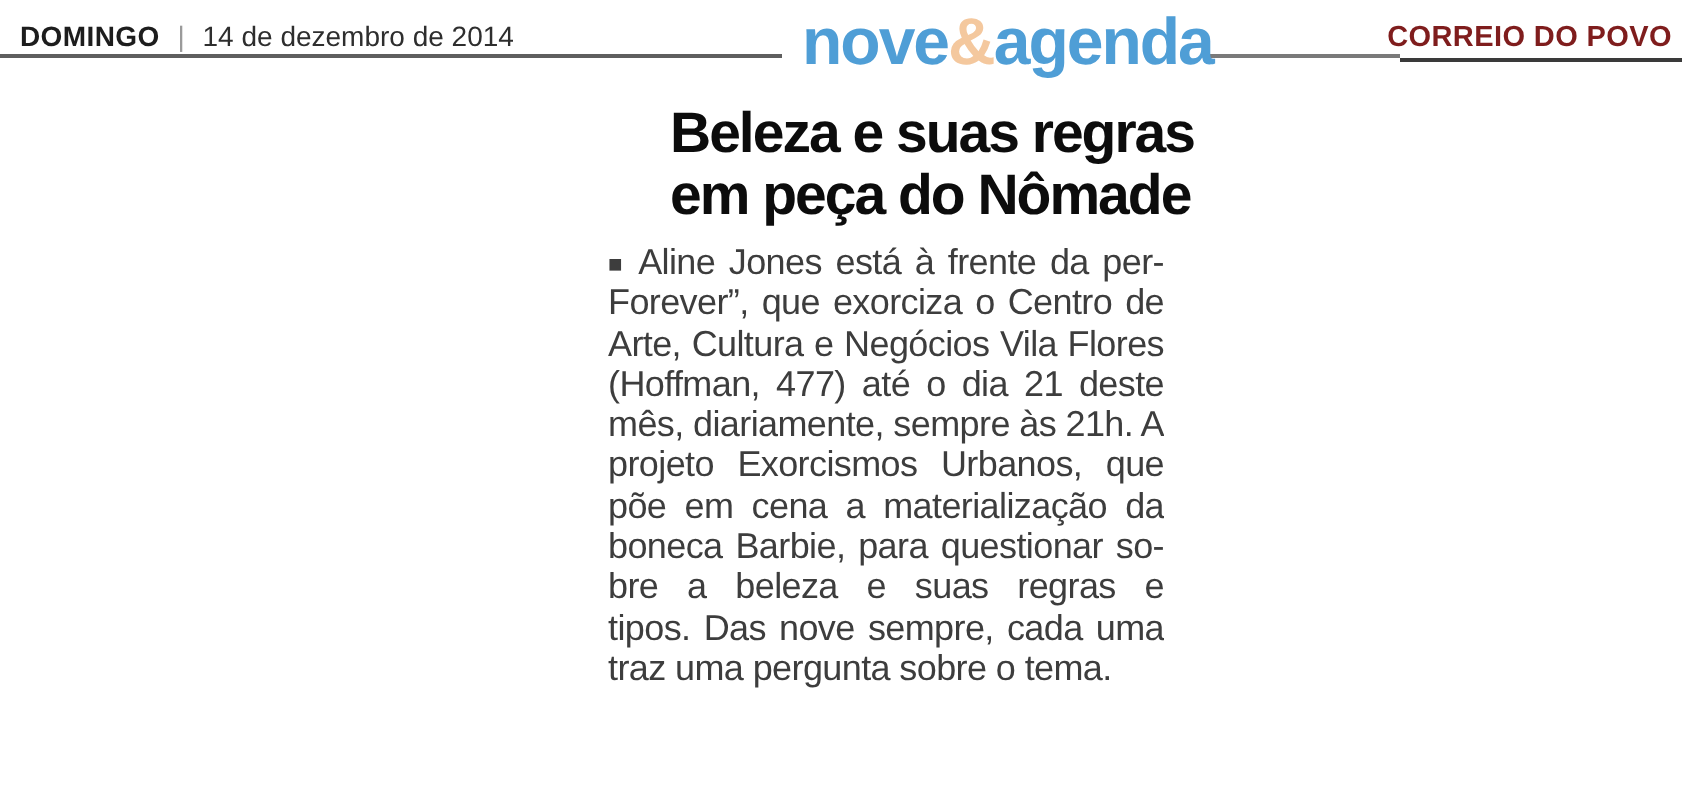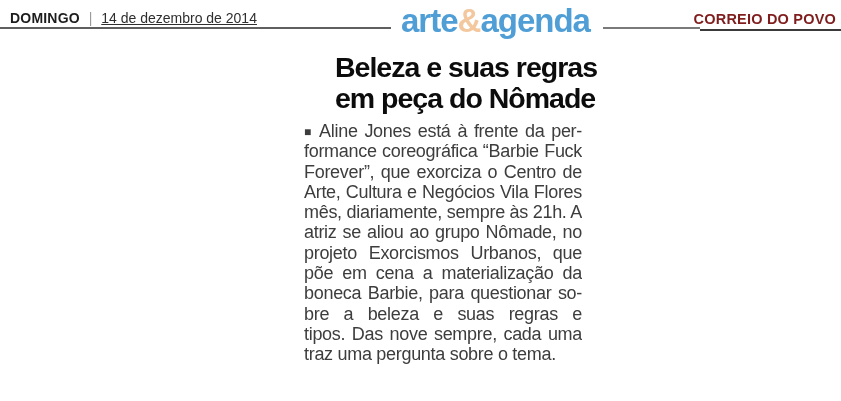--- a/index.html
+++ b/index.html
@@ -5,21 +5,21 @@
   html, body { margin:0; padding:0; background:#ffffff; }
   .page {
     position:relative; width:841px; height:401px; background:#ffffff;
     font-family:"Liberation Sans", sans-serif; overflow:hidden;
   }
 
   
   .kicker { position:absolute; left:10px; top:10px; font-size:14px; color:#1d1d1d; white-space:nowrap; }
   .kicker .day { font-weight:bold; letter-spacing:0.2px; }
   .kicker .sep { color:#9a9a9a; margin:0 5px; }
-  .kicker .date { color:#2e2e2e;text-decoration:underline; }
+  .kicker .date { color:#2e2e2e; }
 
   .rule-left  { position:absolute; left:0;    top:27px; width:391px; height:2px; background:#5f5f5f; }
   .rule-mid   { position:absolute; left:603px; top:27px; width:97px;  height:2px; background:#7a7a7a; }
   .rule-right { position:absolute; left:700px; top:29px; width:141px; height:2px; background:#3a3a3a; }
 
   .section-name {
     position:absolute; left:401px; top:2px;
     font-size:33px; font-weight:bold; letter-spacing:-1px;
     color:var(--section-blue, #4f9ed6); white-space:nowrap;
   }
@@ -56,41 +56,40 @@
     <span class="day">DOMINGO</span>
     <span class="sep">|</span>
     <span class="date">14 de dezembro de 2014</span>
   </div>
 
   <div class="rule-left"></div>
   <div class="rule-mid"></div>
   <div class="rule-right"></div>
 
   <div class="section-name">
-    <span>arte</span><span class="amp">&amp;</span><span>agenda</span>
+    <span>nove</span><span class="amp">&amp;</span><span>agenda</span>
   </div>
 
   <div class="masthead">CORREIO DO POVO</div>
 
   <div class="article">
 
     <div class="headline">
       <div class="hline">Beleza e suas regras</div>
       <div class="hline">em peça do Nômade</div>
     </div>
 
     <div class="body">
       <div class="bline">
         <span class="bullet">■</span><span>Aline Jones está à frente da per-</span>
       </div>
-      <div class="bline">formance coreográfica “Barbie Fuck</div>
       <div class="bline">Forever”, que exorciza o Centro de</div>
       <div class="bline">Arte, Cultura e Negócios Vila Flores</div>
+      <div class="bline">(Hoffman, 477) até o dia 21 deste</div>
       <div class="bline">mês, diariamente, sempre às 21h. A</div>
-      <div class="bline">atriz se aliou ao grupo Nômade, no</div>
       <div class="bline">projeto Exorcismos Urbanos, que</div>
       <div class="bline">põe em cena a materialização da</div>
       <div class="bline">boneca Barbie, para questionar so-</div>
       <div class="bline">bre a beleza e suas regras e estereó-</div>
       <div class="bline">tipos. Das nove sempre, cada uma</div>
       <div class="bline last">traz uma pergunta sobre o tema.</div>
     </div>
 
   </div>
 </div>

